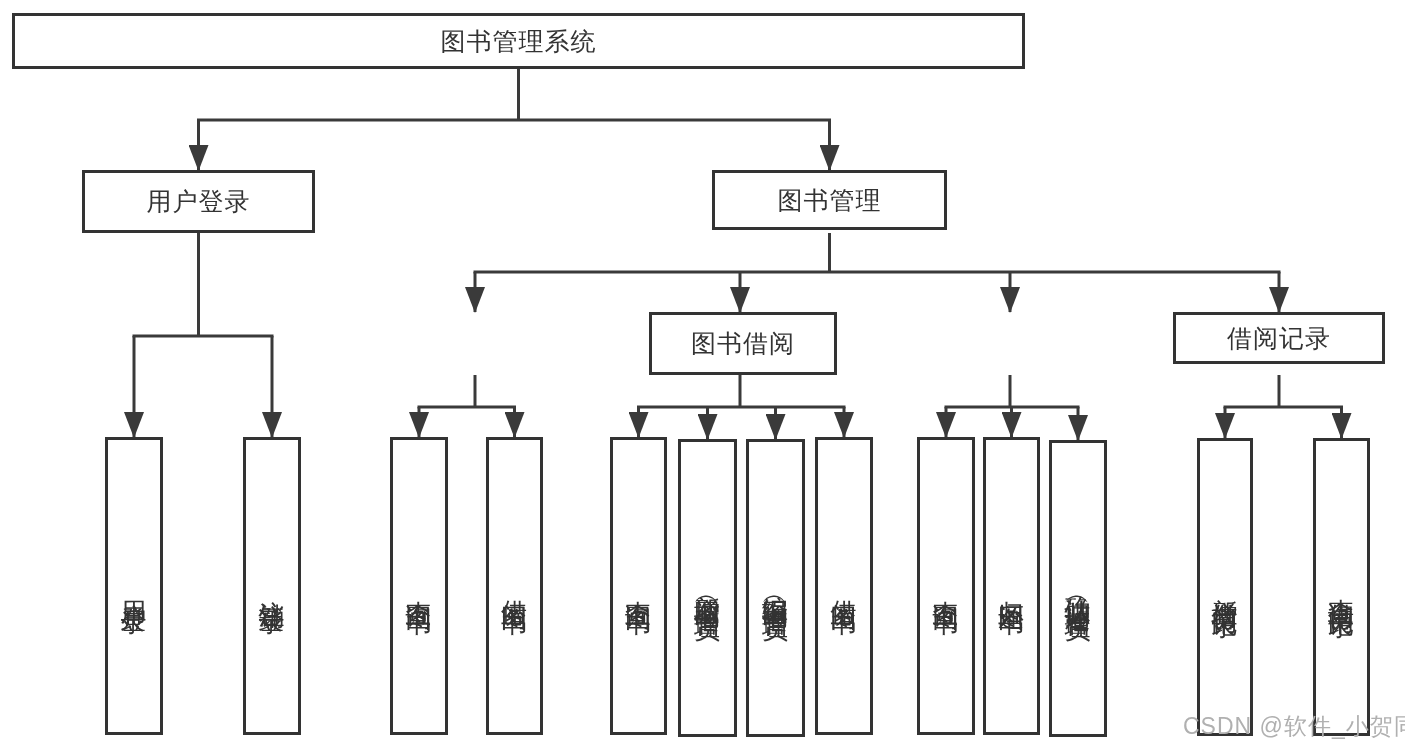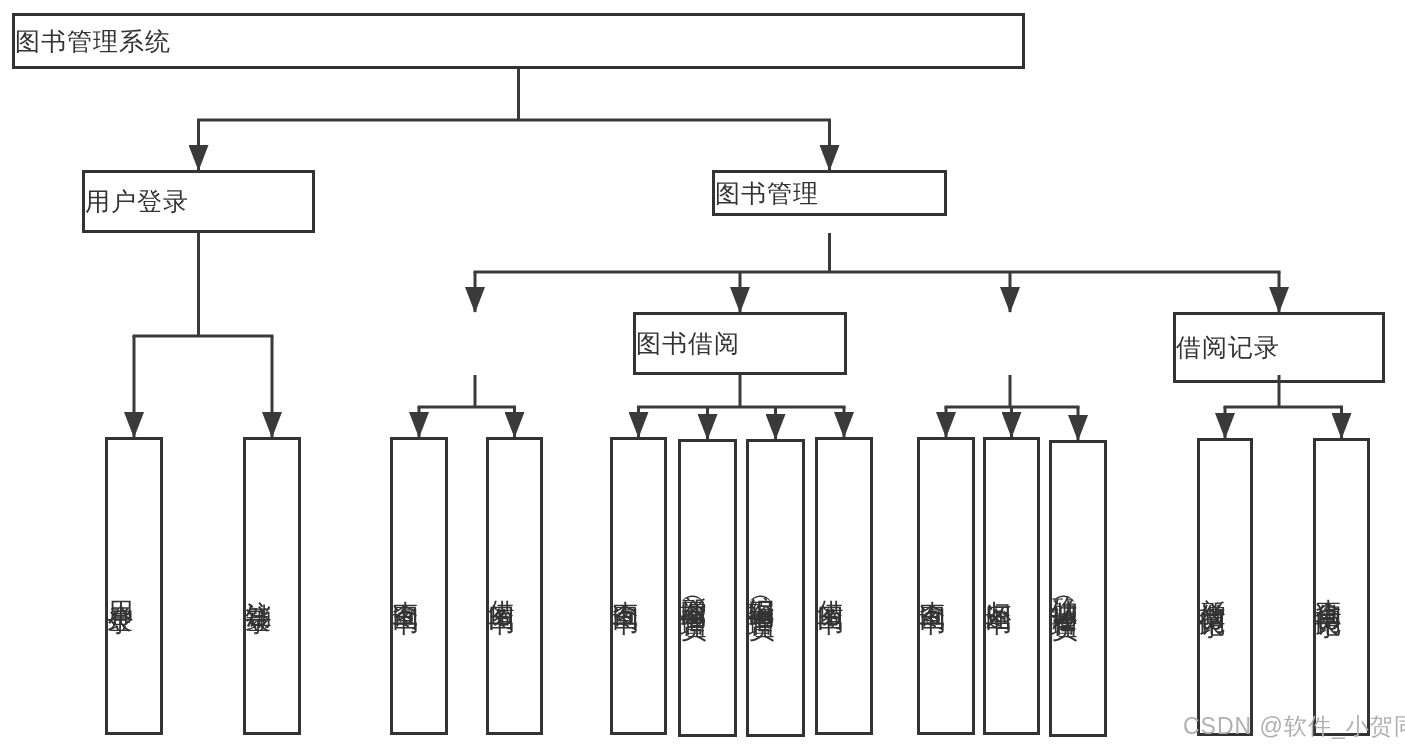--- a/index.html
+++ b/index.html
@@ -13,20 +13,21 @@
   }
   #nodes-layer { position: absolute; left: 0; top: 0; width: 100%; height: 100%; }
   .node {
     position: absolute;
     box-sizing: border-box;
     border: 3px solid var(--border-color, #333333);
     background: #ffffff;
     color: var(--text-color, #333333);
     display: flex;
     align-items: center;
+    justify-content: center;
   }
   .node.h .label {
     font-size: 25px;
     letter-spacing: 1px;
     white-space: nowrap;
   }
   .node.v .label {
     writing-mode: vertical-rl;
     text-orientation: mixed;
     font-size: 26px;
@@ -58,27 +59,27 @@
 <body>
 
 <div class="stage" style="--line-color: #3a3a3a; --border-color: #333333; --text-color: #333333; --watermark-color: #b0b0b0;">
   <div id="nodes-layer">
       <div class="node h" style="left: 12px; top: 13px; width: 1013px; height: 56px;">
         <span class="label">图书管理系统</span>
       </div>
       <div class="node h" style="left: 82px; top: 170px; width: 233px; height: 63px;">
         <span class="label">用户登录</span>
       </div>
-      <div class="node h" style="left: 712px; top: 170px; width: 235px; height: 46px;">
+      <div class="node h" style="left: 712px; top: 170px; width: 235px; height: 60px;">
         <span class="label">图书管理</span>
       </div>
-      <div class="node h" style="left: 633px; top: 312px; width: 214px; height: 63px;">
+      <div class="node h" style="left: 649px; top: 312px; width: 188px; height: 63px;">
         <span class="label">图书借阅</span>
       </div>
-      <div class="node h" style="left: 1173px; top: 312px; width: 212px; height: 71px;">
+      <div class="node h" style="left: 1173px; top: 312px; width: 212px; height: 52px;">
         <span class="label">借阅记录</span>
       </div>
       <div class="node v" style="left: 105px; top: 437px; width: 58px; height: 298px;">
         <span class="label">用户登录</span>
       </div>
       <div class="node v" style="left: 243px; top: 437px; width: 58px; height: 298px;">
         <span class="label">注销登录</span>
       </div>
       <div class="node v" style="left: 390px; top: 437px; width: 58px; height: 298px;">
         <span class="label">查询图书</span>

